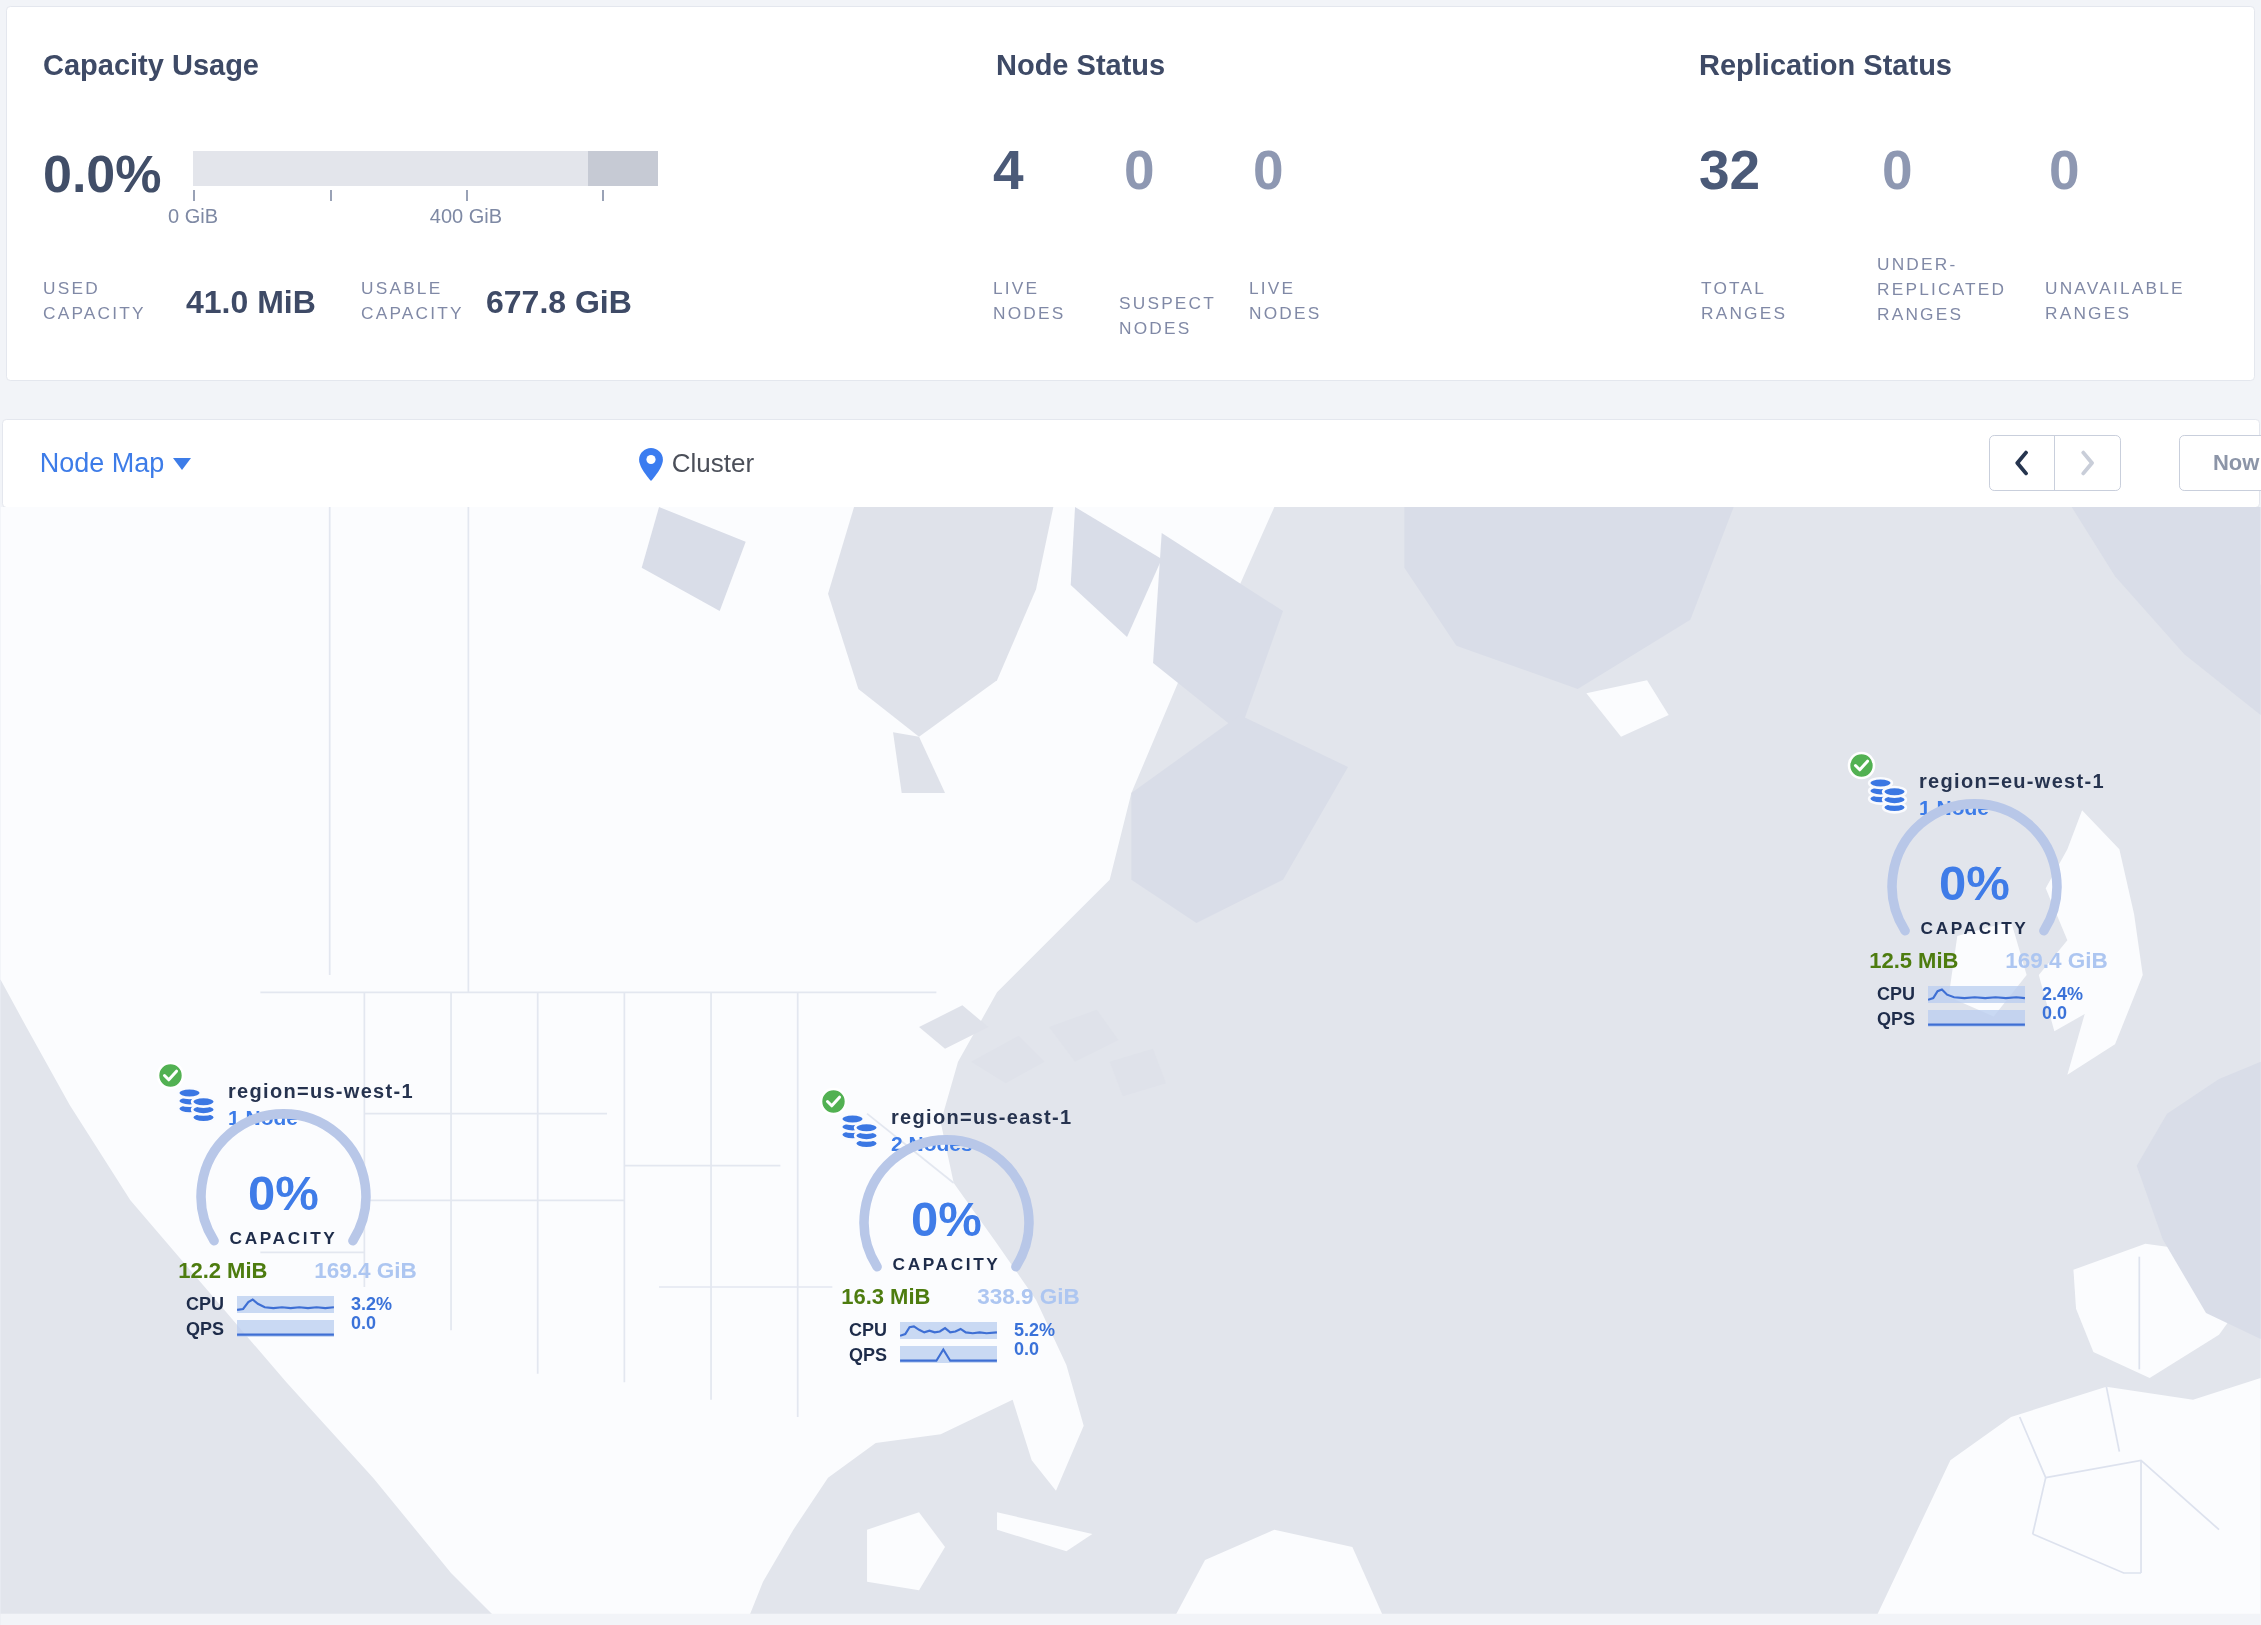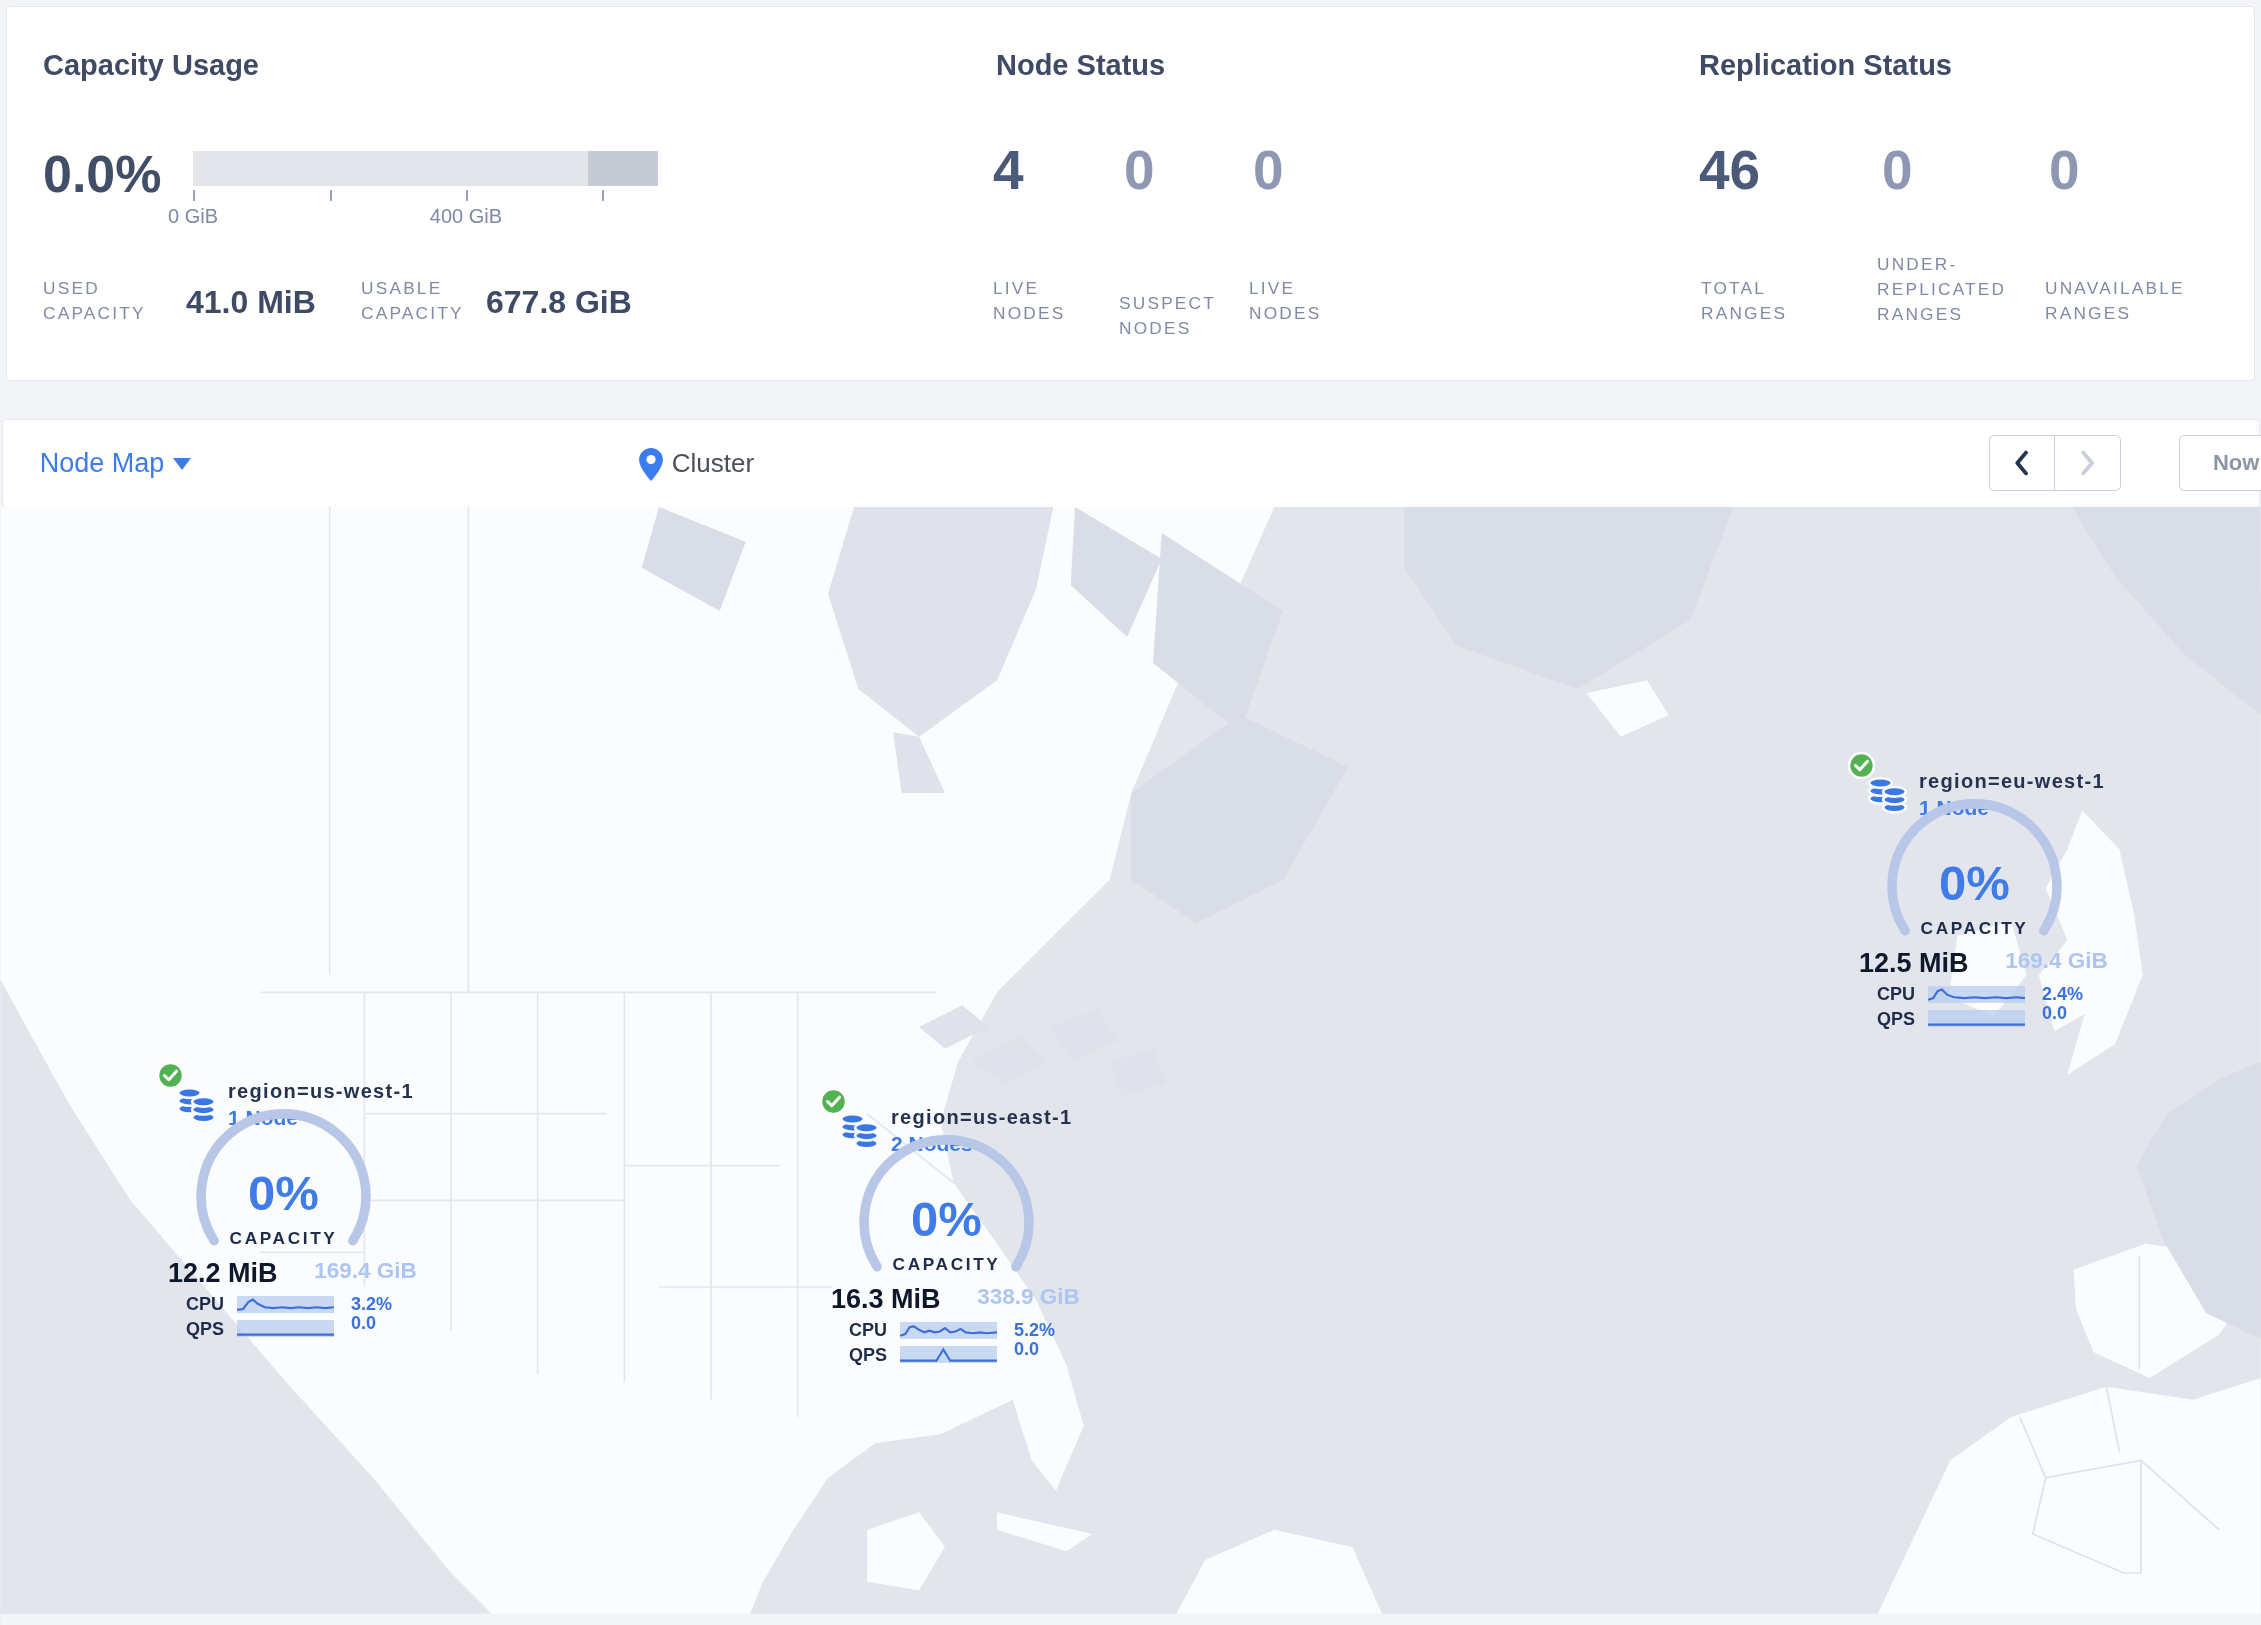--- a/index.html
+++ b/index.html
@@ -45,21 +45,21 @@
 
   
   .marker { position:absolute; width:295px; height:299px; }
   .m-badge { position:absolute; left:19px; top:11.3px; }
   .m-dbicon { position:absolute; left:36px; top:30px; }
   .m-title { position:absolute; left:92px; top:31px; font-size:20px; font-weight:700; color:#26334f; letter-spacing:1.3px; white-space:nowrap; }
   .m-sub { position:absolute; left:92px; top:57px; font-size:21px; font-weight:700; color:#3d7ce8; white-space:nowrap; }
   .m-arc { position:absolute; left:0; top:0; }
   .m-pct { position:absolute; left:0; top:116px; width:295px; text-align:center; font-size:49px; font-weight:700; color:#3f7ce8; }
   .m-cap { position:absolute; left:0; top:179px; width:295px; text-align:center; font-size:17.3px; font-weight:700; color:#1e2c4a; letter-spacing:2.6px; }
-  .m-used { position:absolute; left:17.3px; top:209px; width:139px; text-align:center; font-size:27px; font-weight:700; color:#0f172a; white-space:nowrap; }
+  .m-used { position:absolute; left:17.3px; top:209px; width:139px; text-align:center; font-size:22px; font-weight:700; color:#4d7c0f; white-space:nowrap; }
   .m-total { position:absolute; left:160px; top:209px; width:139px; text-align:center; font-size:22.5px; font-weight:700; color:#adc6f1; white-space:nowrap; }
   .m-mlabel { position:absolute; left:50px; font-size:18px; font-weight:700; color:#1e2c4a; }
   .m-spark { position:absolute; left:101px; width:97px; height:17.3px; background:rgba(187,206,240,0.78); }
   .m-mvalue { position:absolute; left:215px; font-size:18px; font-weight:700; color:#3a72d9; white-space:nowrap; }
   .row-cpu-label { top:245px; } .row-cpu-spark { top:247px; } .row-cpu-value { top:245px; }
   .row-qps-label { top:270px; } .row-qps-spark { top:271px; } .row-qps-value { top:264px; }
 </style>
 </head>
 <body>
 
@@ -83,21 +83,21 @@
 
   <div class="stat-title" style="left:989px; top:42px;">Node Status</div>
   <div class="big-num" style="left:986px;">4</div>
   <div class="big-num dim" style="left:1117px;">0</div>
   <div class="big-num dim" style="left:1246px;">0</div>
   <div class="stat-label" style="left:986px; top:269px; width:113px;">LIVE NODES</div>
   <div class="stat-label" style="left:1112px; top:284px; width:134px;">SUSPECT NODES</div>
   <div class="stat-label" style="left:1242px; top:269px; width:113px;">LIVE NODES</div>
 
   <div class="stat-title" style="left:1692px; top:42px;">Replication Status</div>
-  <div class="big-num" style="left:1692px;">46</div>
+  <div class="big-num" style="left:1692px;">32</div>
   <div class="big-num dim" style="left:1875px;">0</div>
   <div class="big-num dim" style="left:2042px;">0</div>
   <div class="stat-label" style="left:1694px; top:269px; width:121px;">TOTAL RANGES</div>
   <div class="stat-label" style="left:1870px; top:245px; width:173px;">UNDER-REPLICATED RANGES</div>
   <div class="stat-label" style="left:2038px; top:269px; width:204px;">UNAVAILABLE RANGES</div>
 </div>
 
 <div class="card" id="toolbar">
   <div id="nodemap-label">Node Map</div>
   <div id="nodemap-caret"></div>

